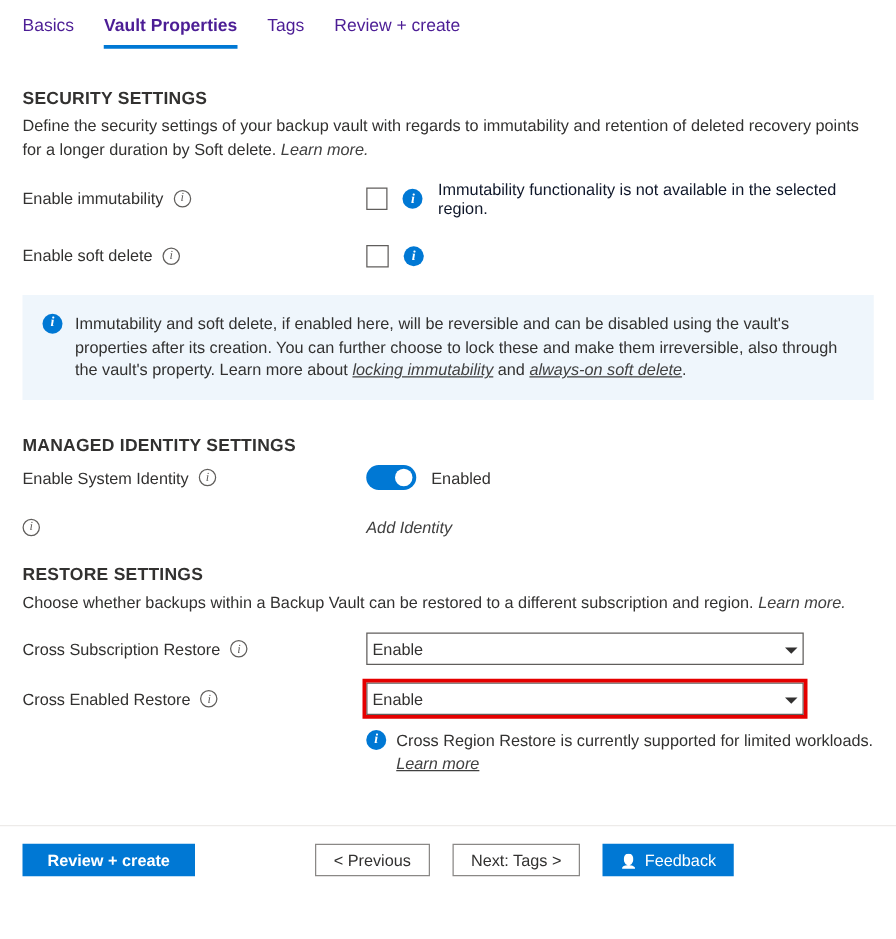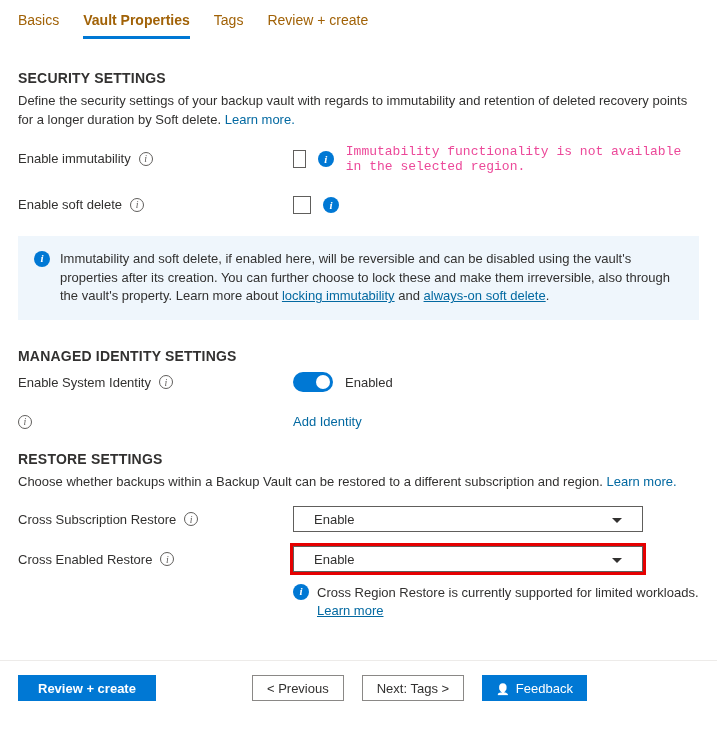--- a/index.html
+++ b/index.html
@@ -12,38 +12,38 @@
     width: 717px;
   }
   .tabs {
     display: flex;
     gap: 24px;
     padding: 8px 18px 0 18px;
     border-bottom: 1px solid #fff;
   }
   .tab {
     padding: 4px 0 8px 0;
-    color: #a16207;
+    color: #4c1d95;
     cursor: pointer;
     font-size: 14px;
   }
   .tab.active {
     font-weight: 600;
     border-bottom: 3px solid #0078d4;
   }
   .content { padding: 10px 18px 0 18px; }
   .section-title {
     font-weight: 600;
     font-size: 14px;
     color: #323130;
     margin: 20px 0 6px 0;
     letter-spacing: 0.2px;
   }
   .desc { color: #323130; line-height: 1.45; margin-bottom: 14px; }
-  a, .link { color: #0369a1; text-decoration: none; cursor: pointer; }
+  a, .link { color: #404040; text-decoration: none; cursor: pointer; font-style: italic; }
   .row {
     display: flex;
     align-items: center;
     margin: 8px 0 22px 0;
   }
   .row .label-col {
     width: 275px;
     display: flex;
     align-items: center;
     gap: 8px;
@@ -62,21 +62,21 @@
   }
   .checkbox {
     width: 18px; height: 18px; border: 1px solid #605e5c; background:#fff;
   }
   .info-icon {
     width: 16px; height: 16px; border-radius: 50%; background:#0078d4;
     color:#fff; display:inline-flex; align-items:center; justify-content:center;
     font-weight: bold; font-size: 11px; font-family: Georgia, serif; font-style: italic;
     flex-shrink: 0;
   }
-  .info-text { color:#ec4899;font-family:Liberation Mono, monospace; }
+  .info-text { color:#0f172a; }
   .info-box {
     background:#eff6fc;
     padding: 14px 16px 14px 16px;
     display:flex;
     gap:10px;
     margin: 6px 0 10px 0;
     line-height:1.45;
   }
   .info-box .info-icon { margin-top:1px; }
   .info-box a { text-decoration: underline; }
@@ -84,21 +84,21 @@
     width: 40px; height: 20px; border-radius: 10px; background:#0078d4;
     position: relative; cursor:pointer;
   }
   .toggle::after {
     content:""; position:absolute; right:3px; top:3px; width:14px; height:14px;
     background:#fff; border-radius:50%;
   }
   .select {
     width: 350px; height: 26px; border:1px solid #605e5c; background:#fff;
     display:flex; align-items:center; justify-content:space-between;
-    padding: 0 20px; cursor:pointer;
+    padding: 0 4px; cursor:pointer;
   }
   .select.highlight { outline: 3px solid #e50000; outline-offset: 0; }
   .chevron {
     width: 0; height: 0; border-left:5px solid transparent; border-right:5px solid transparent;
     border-top:5px solid #323130;
     transform: translateY(1px);
   }
   .restore-note {
     display:flex; gap:8px; margin-left:275px; margin-top:12px; line-height:1.4;
     width: 420px;

